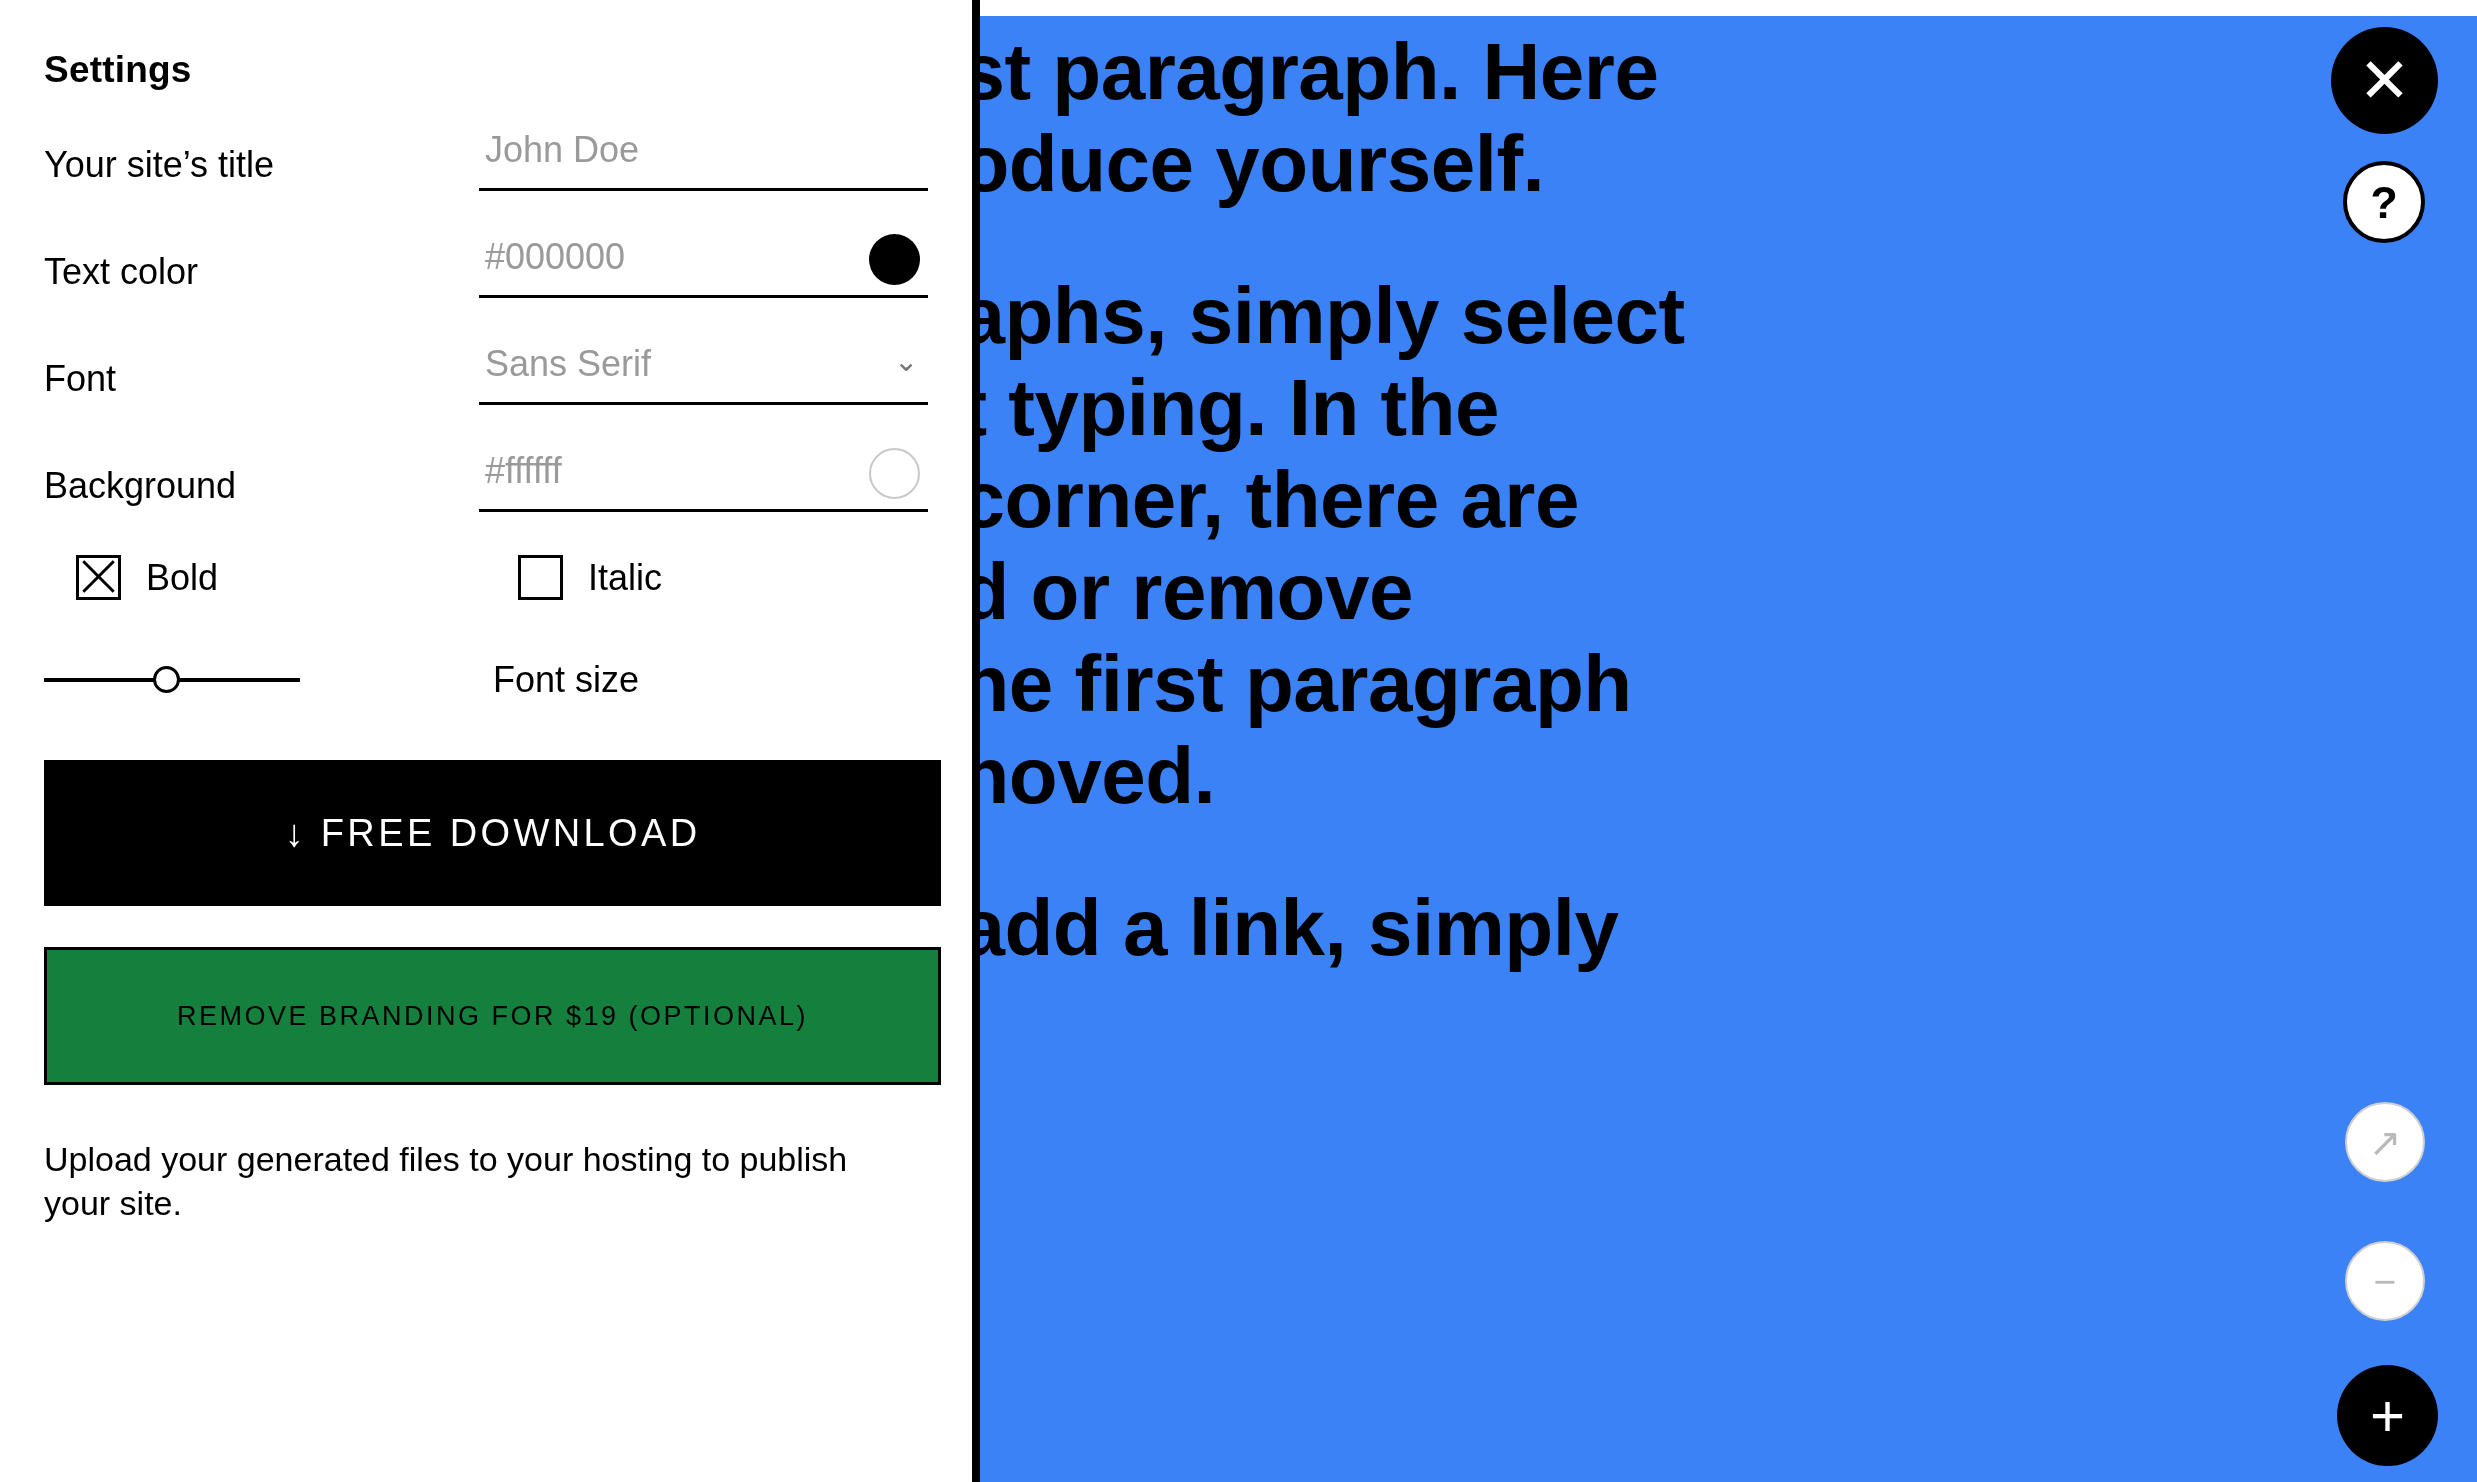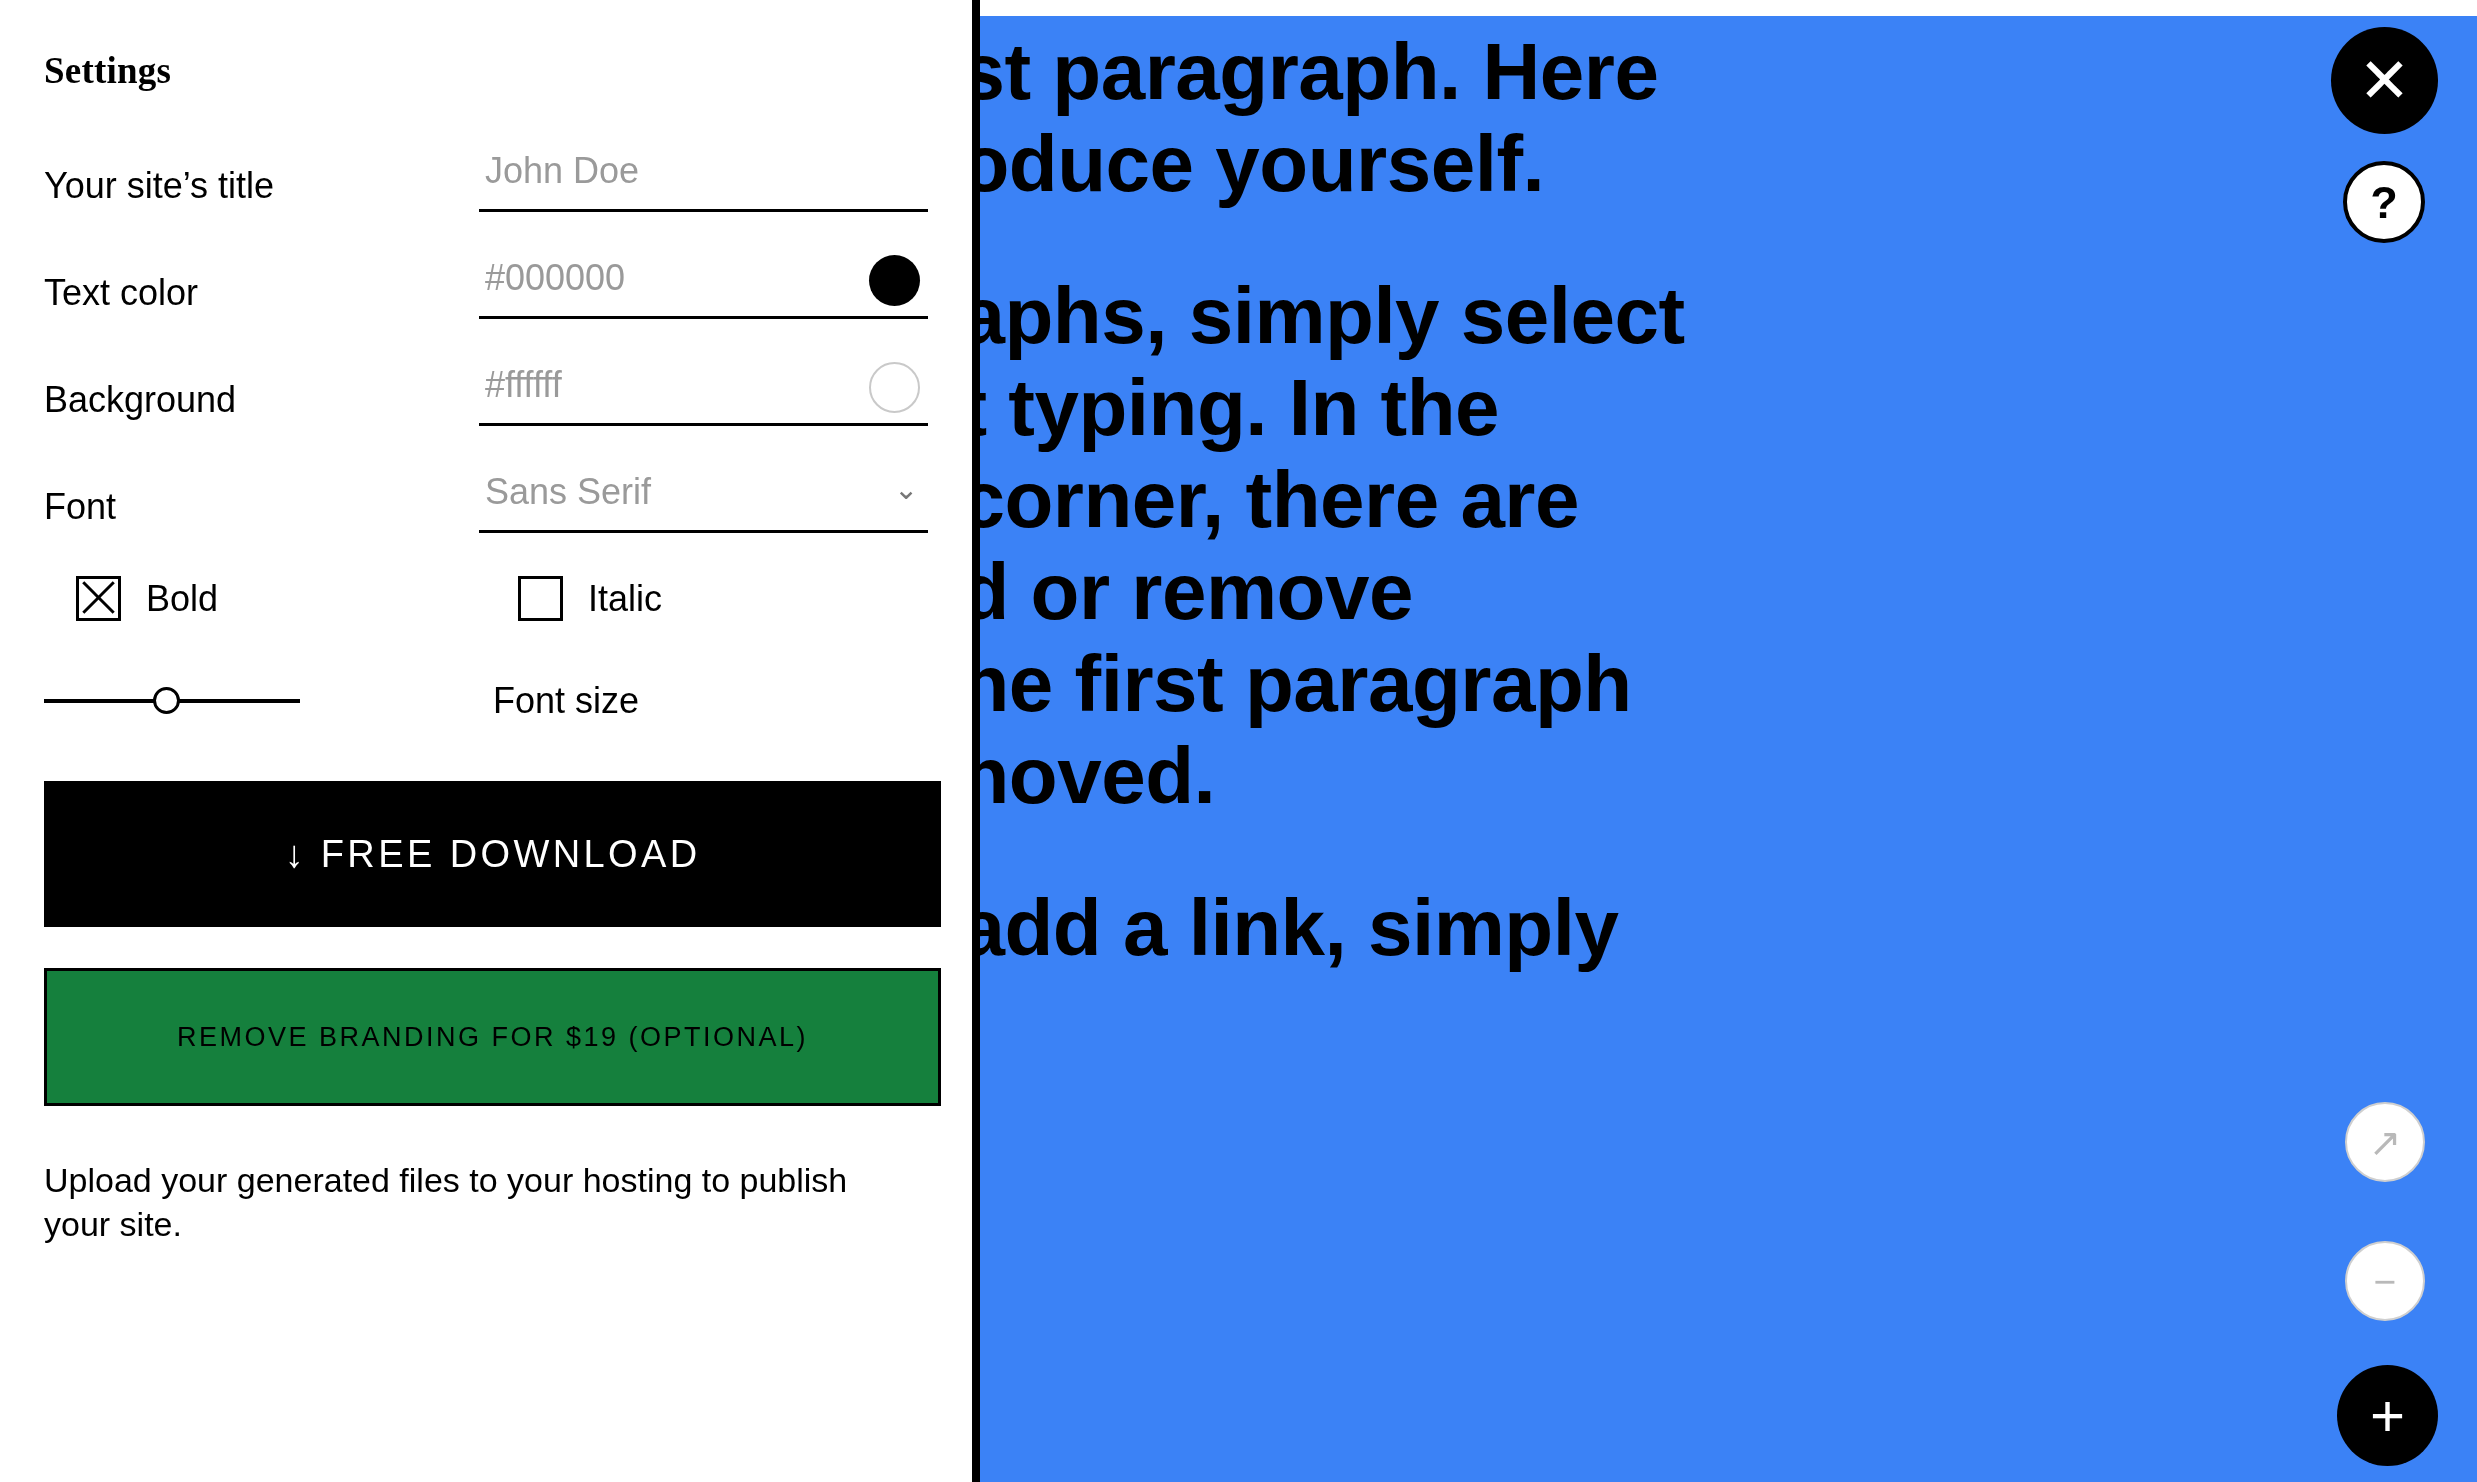--- a/index.html
+++ b/index.html
@@ -26,22 +26,21 @@
     height: 1482px;
     background: #ffffff;
     border-right: 8.8px solid #000000;
     padding: 49px 44px 0 44px;
     z-index: 20;
   }
   .panel-title {
     font-size: 37px;
     font-weight: 700;
     letter-spacing: 0.2px;
-    margin-bottom: 56px;
-    font-family: Liberation Serif, serif;
+    margin-bottom: 36px;
   }
 
   .field-row {
     display: flex;
     align-items: flex-end;
     margin-bottom: 43px;
     height: 64px;
   }
   .field-label {
     width: 449px;
@@ -285,32 +284,32 @@
 
     <div class="field-row">
       <div class="field-label">Text color</div>
       <div class="field-control">
         <input class="field-input" type="text" placeholder="#000000" style="">
         <span class="swatch filled"></span>
       </div>
     </div>
 
     <div class="field-row">
+      <div class="field-label">Font</div>
+      <div class="field-control select-wrap">
+        <input class="field-input" type="text" placeholder="Sans Serif" style="">
+        <span class="select-caret">⌄</span>
+      </div>
+    </div>
+
+    <div class="field-row">
       <div class="field-label">Background</div>
       <div class="field-control">
         <input class="field-input" type="text" placeholder="#ffffff" style="">
         <span class="swatch hollow"></span>
-      </div>
-    </div>
-
-    <div class="field-row">
-      <div class="field-label">Font</div>
-      <div class="field-control select-wrap">
-        <input class="field-input" type="text" placeholder="Sans Serif" style="">
-        <span class="select-caret">⌄</span>
       </div>
     </div>
 
     <div class="checkbox-row">
       <div class="check-group">
         <span class="checkbox checked"></span>
         <span class="check-label">Bold</span>
       </div>
       <div class="check-group">
         <span class="checkbox"></span>

